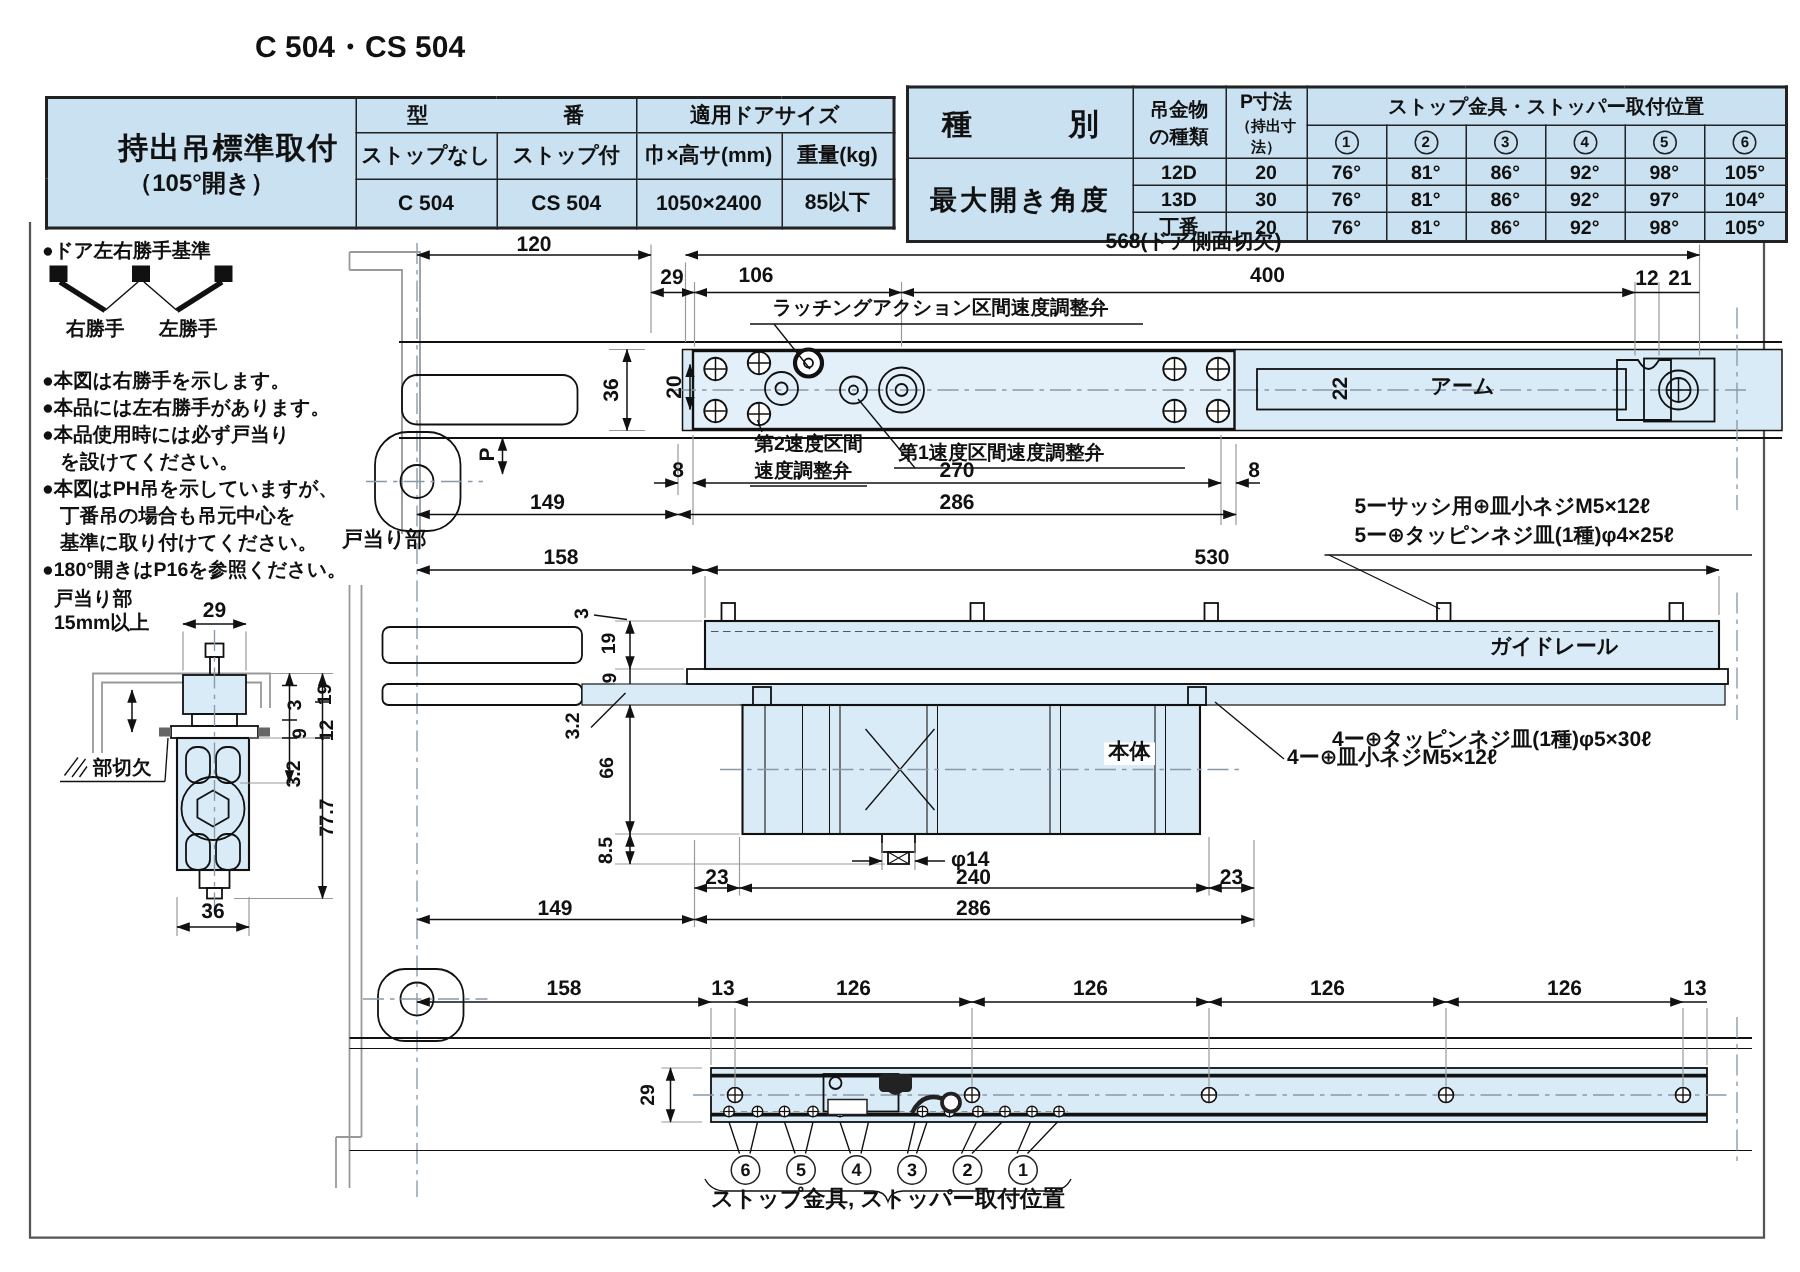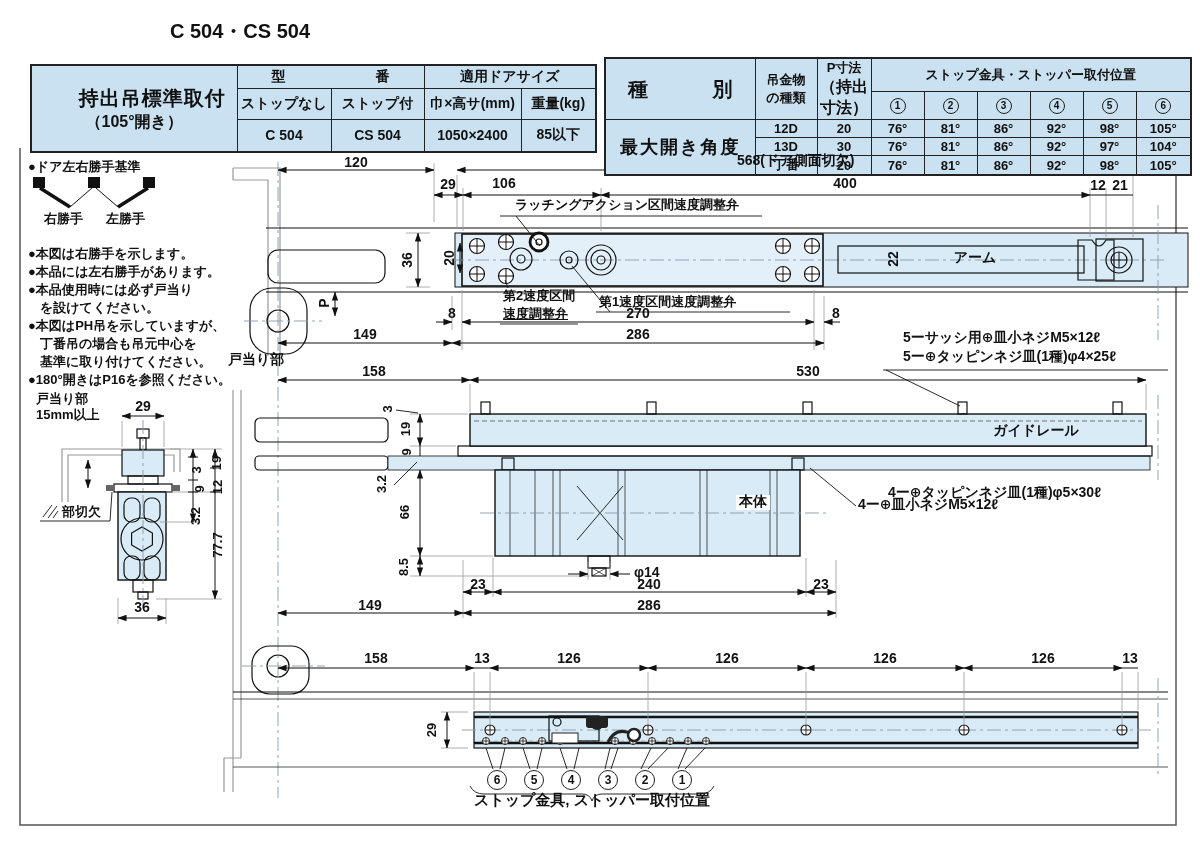--- a/index.html
+++ b/index.html
@@ -392,21 +392,21 @@
           <span>種</span>
           <span>別</span>
         </div>
       </td>
       <td rowspan="2">
         <div>吊金物</div>
         <div>の種類</div>
       </td>
       <td rowspan="2">
         <div>P寸法</div>
-        <div style="font-size:16px">（持出寸法）</div>
+        <div style="font-size:10px">（持出寸法）</div>
       </td>
       <td colspan="6">ストップ金具・ストッパー取付位置</td>
     </tr>
     <tr style="height:18px">
       <td><span class="cnum-i">1</span></td>
       <td><span class="cnum-i">2</span></td>
       <td><span class="cnum-i">3</span></td>
       <td><span class="cnum-i">4</span></td>
       <td><span class="cnum-i">5</span></td>
       <td><span class="cnum-i">6</span></td>
@@ -464,21 +464,21 @@
   <span class="lbl c" style="left:845px;top:176px;">400</span>
   <span class="lbl c" style="left:1098px;top:178px;">12</span>
   <span class="lbl c" style="left:1120px;top:178px;">21</span>
   <span class="lbl s13" style="left:515px;top:198px;">ラッチングアクション区間速度調整弁</span>
   <span class="lbl rot" style="left:408px;top:260px;">36</span>
   <span class="lbl rot" style="left:450px;top:258px;">20</span>
   <span class="lbl rot" style="left:894px;top:259px;">22</span>
   <span class="lbl c" style="left:975px;top:250px;">アーム</span>
   <span class="lbl rot" style="left:325px;top:303px;">P</span>
   <span class="lbl s13" style="left:503px;top:289px;">第2速度区間</span>
-  <span class="lbl s13" style="left:503px;top:307px;text-decoration:underline;">速度調整弁</span>
+  <span class="lbl s13" style="left:503px;top:307px;">速度調整弁</span>
   <span class="lbl s13" style="left:599px;top:295px;">第1速度区間速度調整弁</span>
   <span class="lbl c" style="left:452px;top:306px;">8</span>
   <span class="lbl c" style="left:638px;top:306px;">270</span>
   <span class="lbl c" style="left:836px;top:306px;">8</span>
   <span class="lbl c" style="left:365px;top:327px;">149</span>
   <span class="lbl c" style="left:638px;top:327px;">286</span>
 
   <span class="lbl" style="left:228px;top:352px;">戸当り部</span>
   <span class="lbl c" style="left:374px;top:364px;">158</span>
   <span class="lbl c" style="left:808px;top:364px;">530</span>

